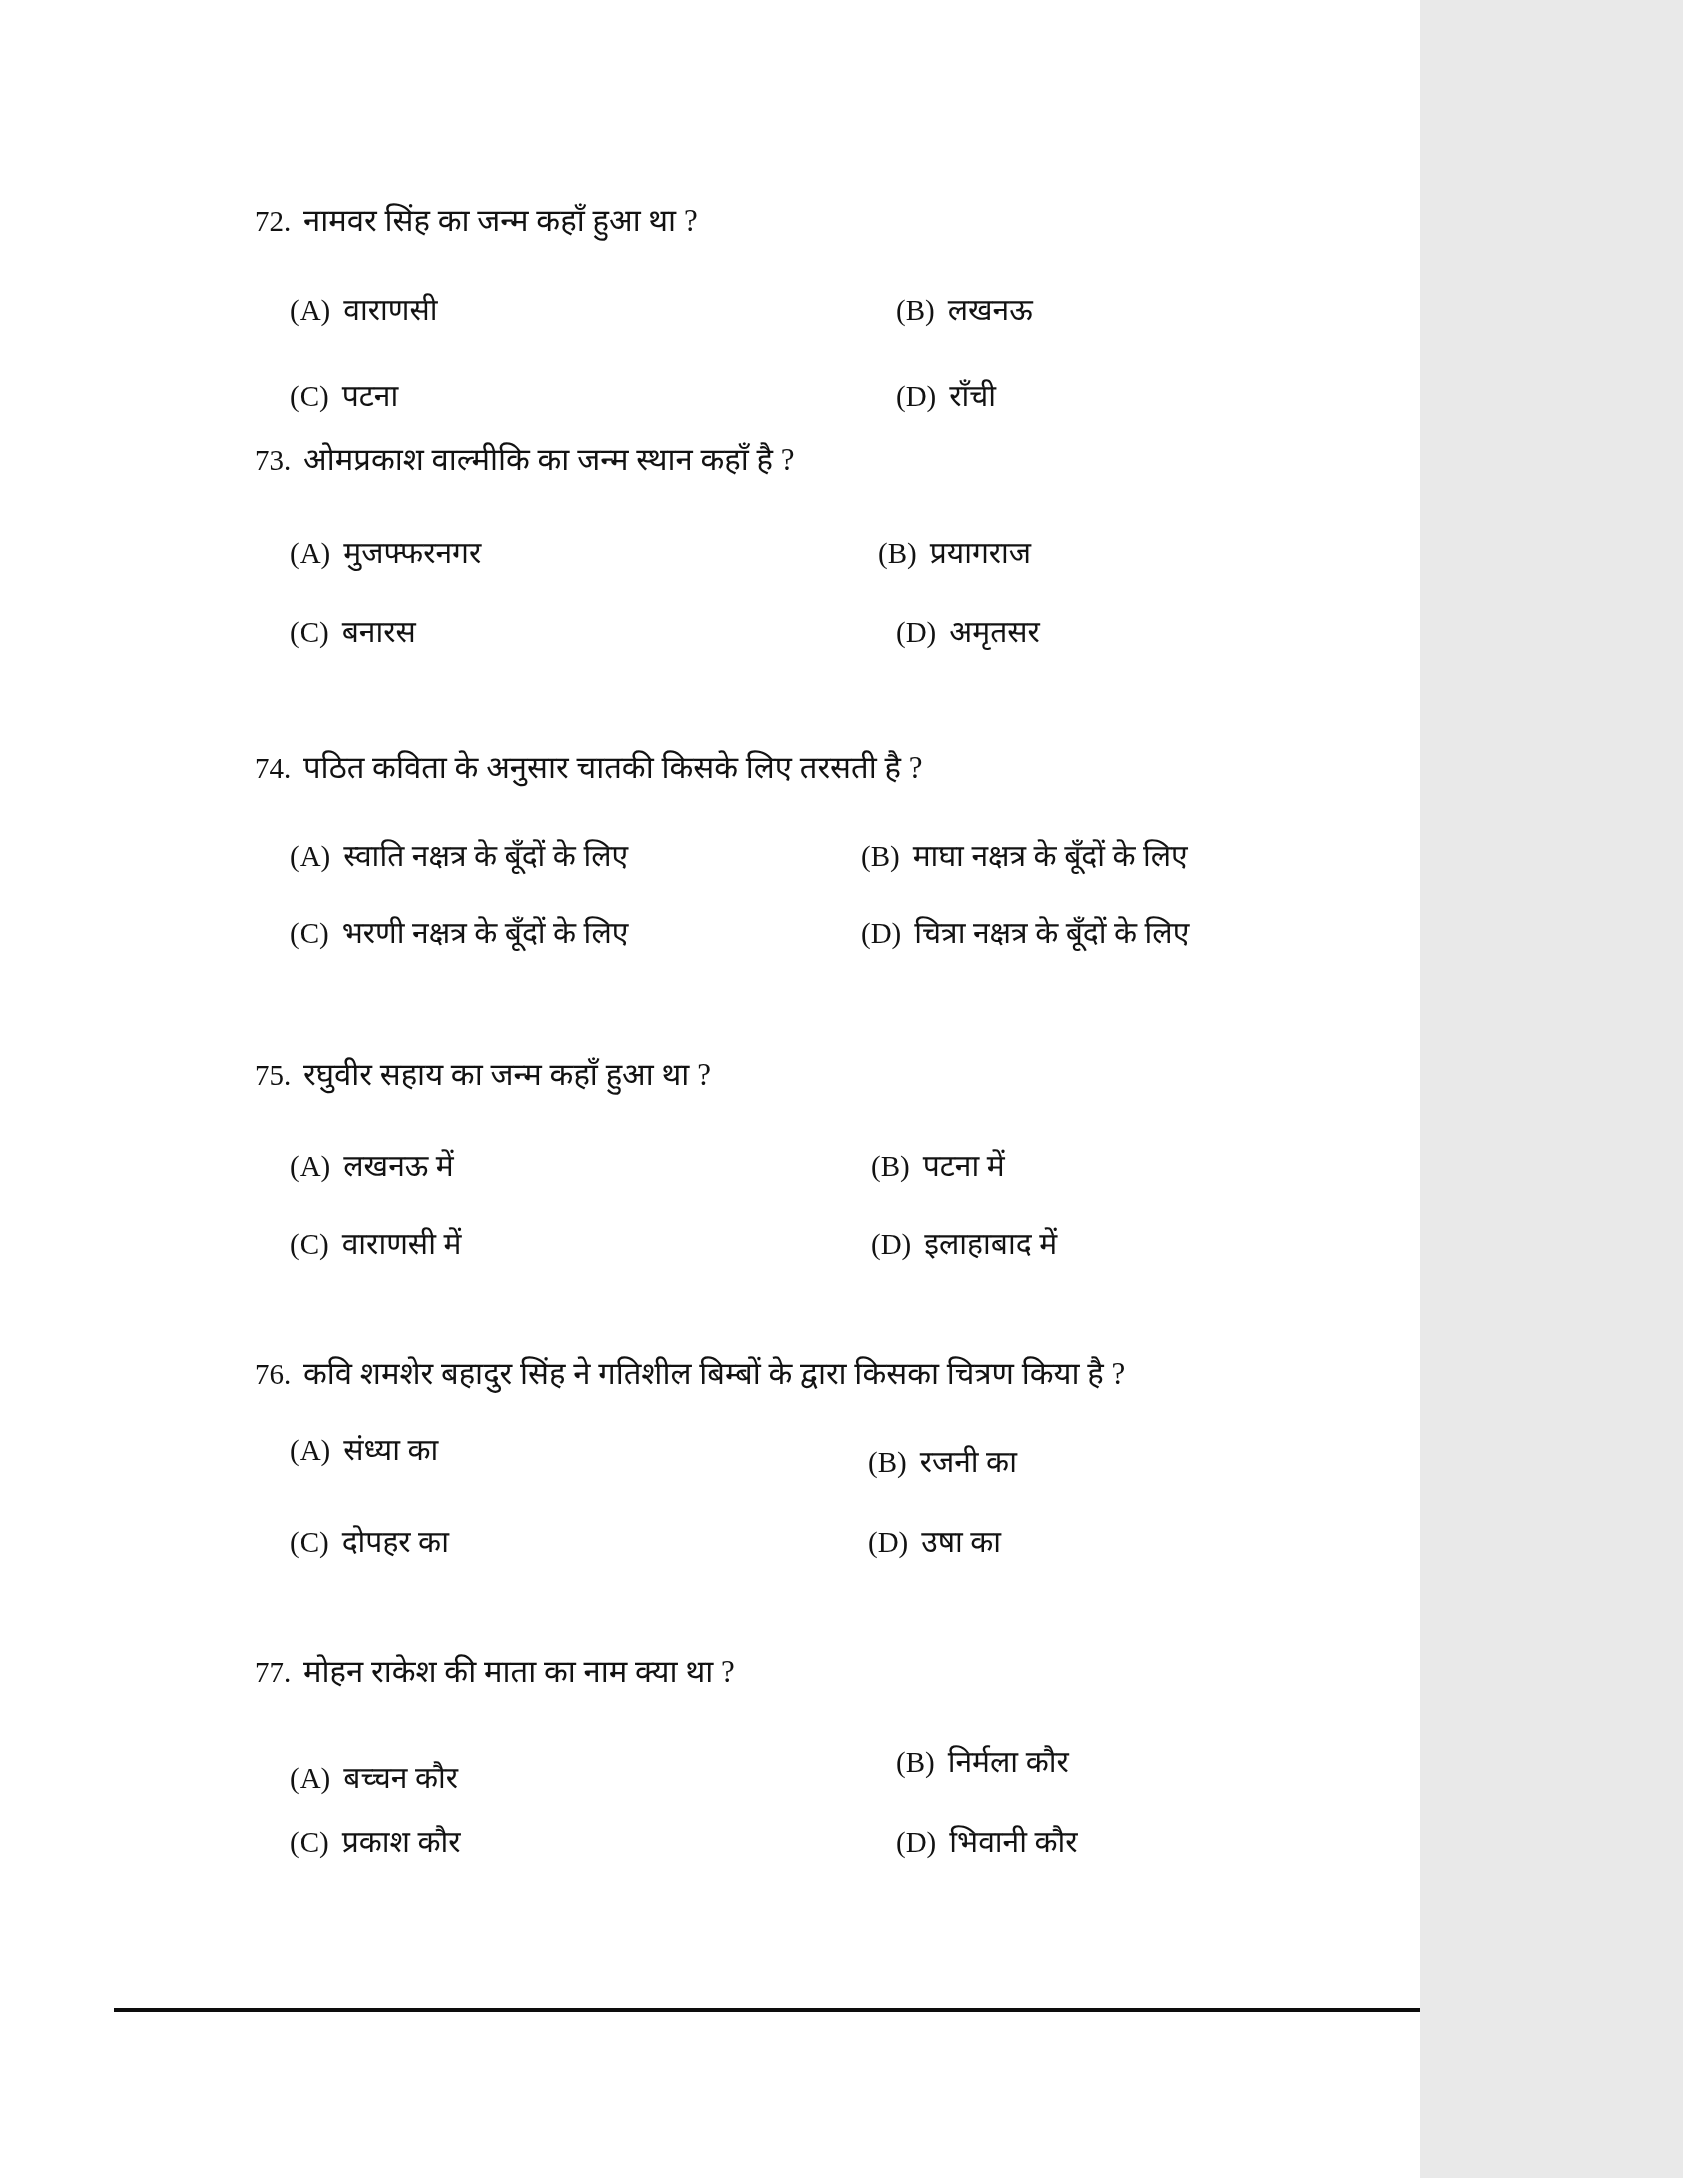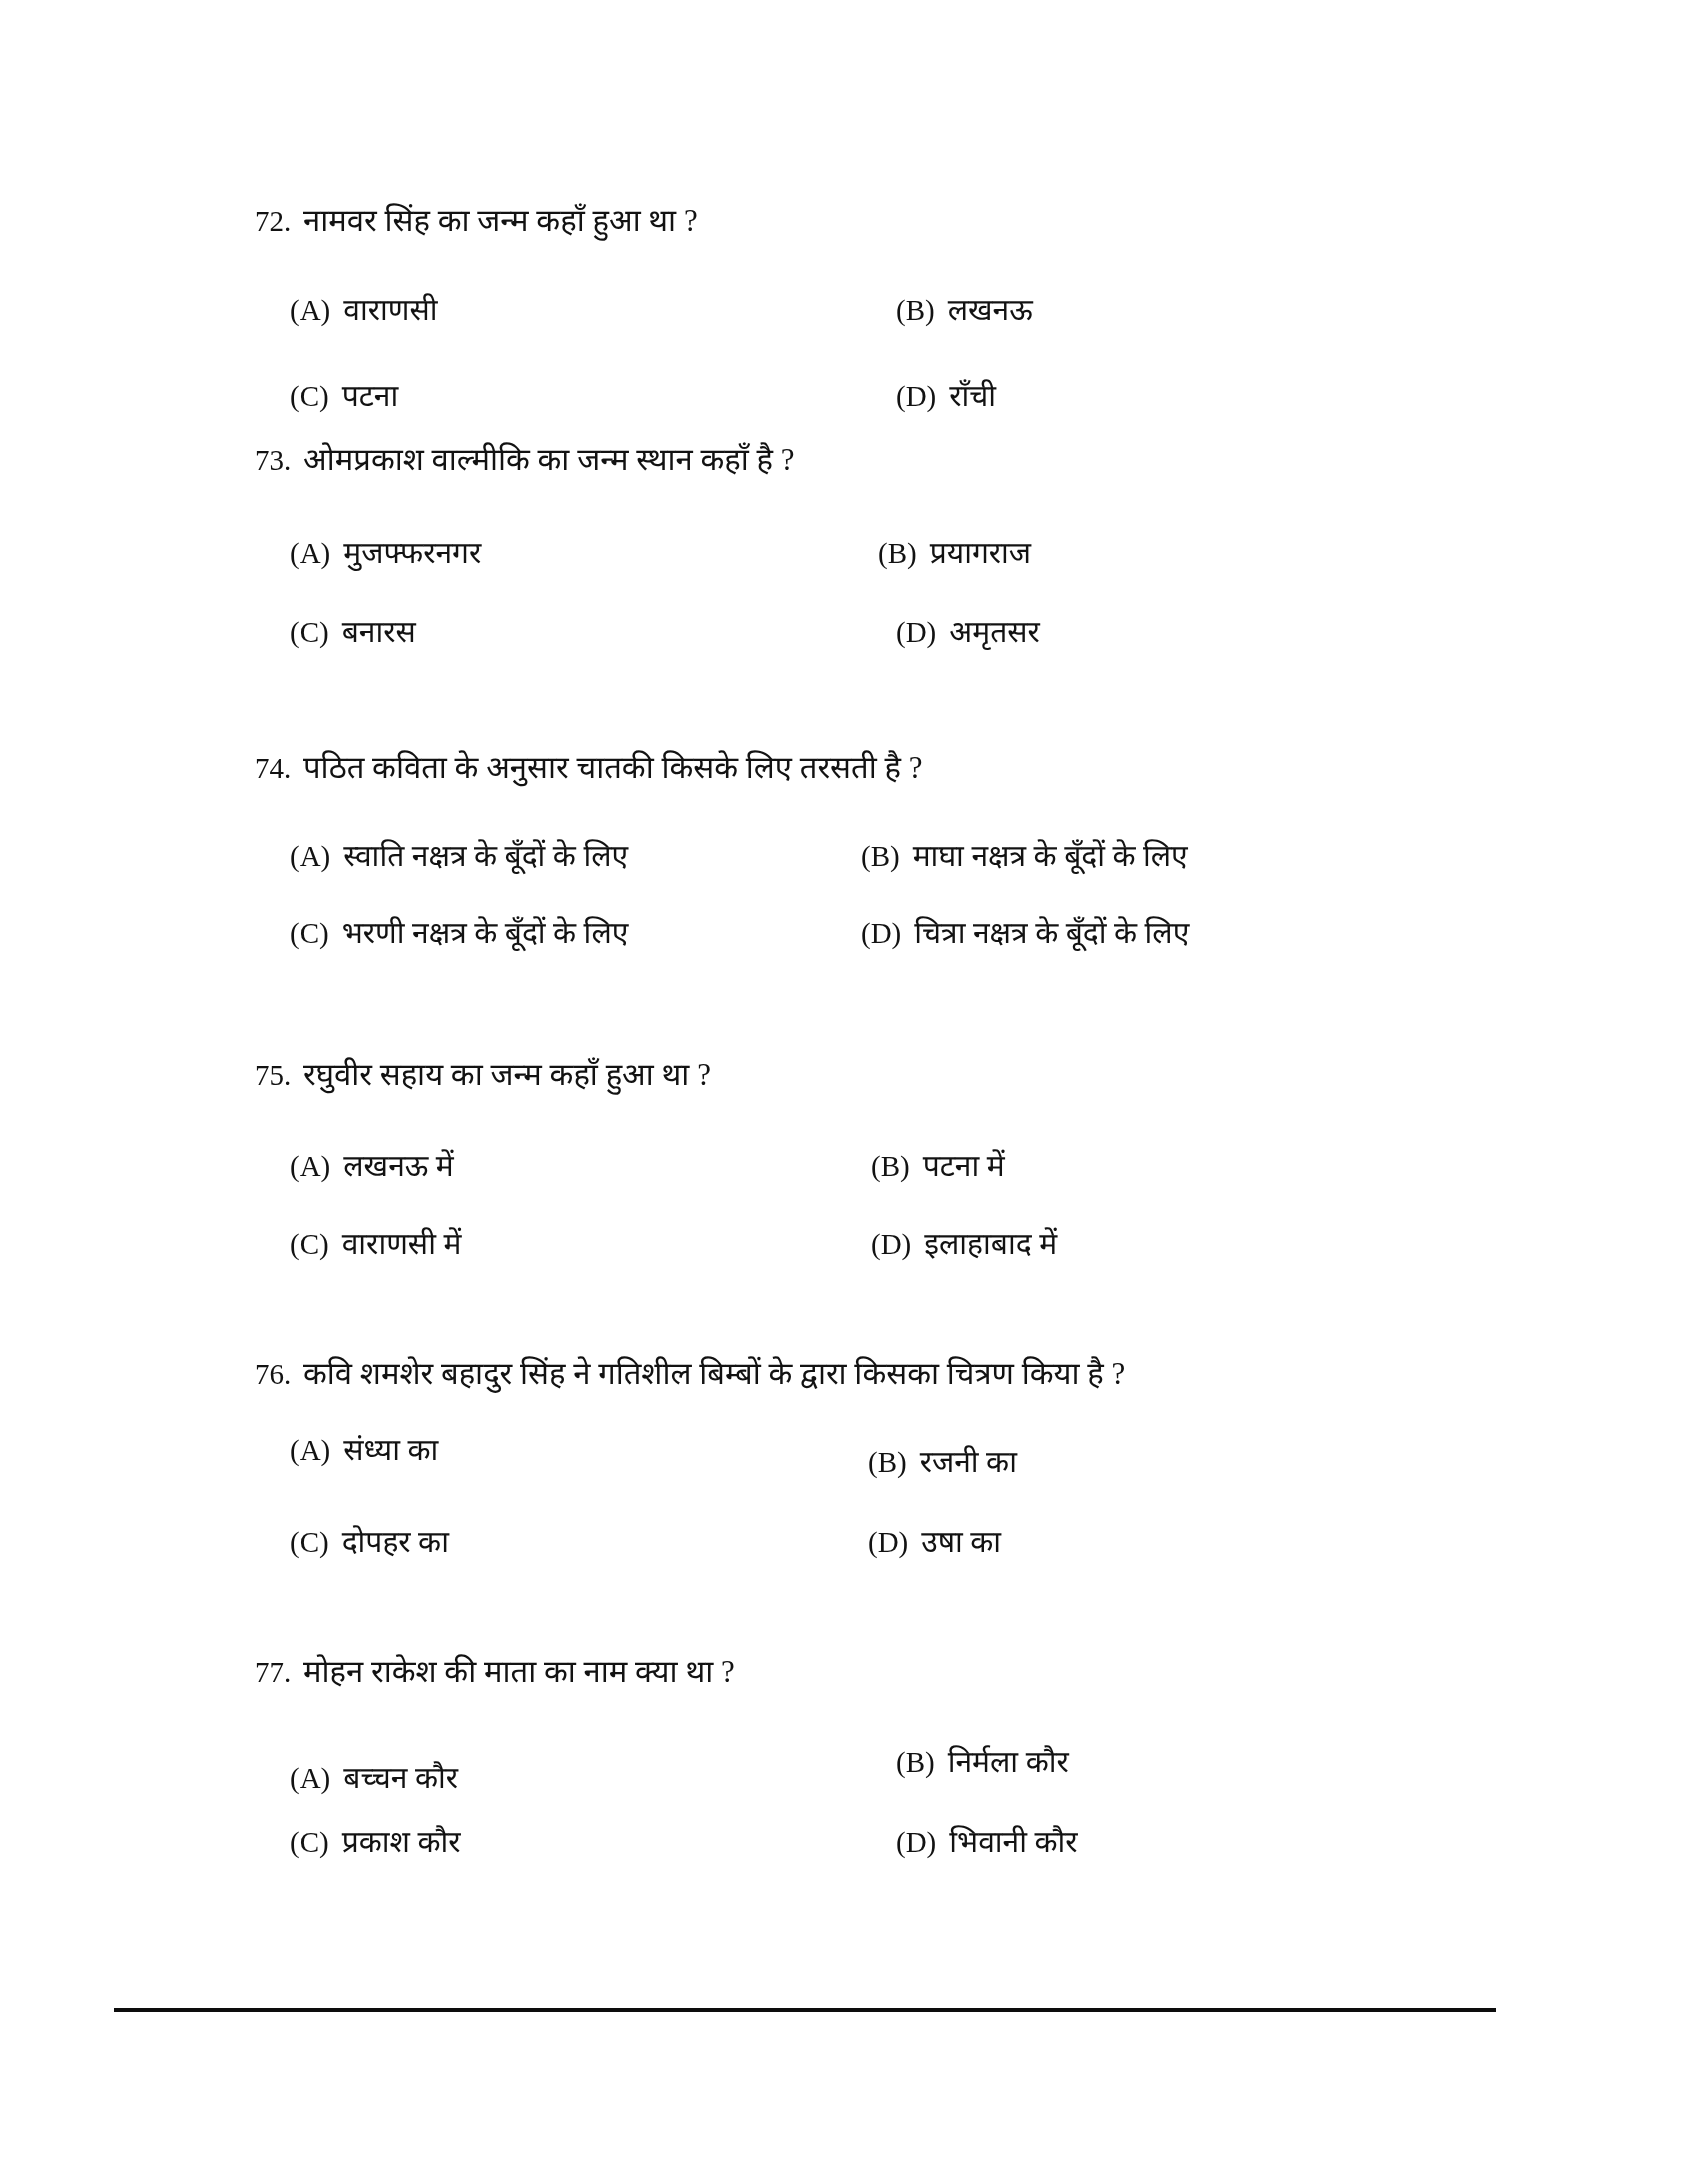--- a/index.html
+++ b/index.html
@@ -1,18 +1,18 @@
 <!DOCTYPE html>
 <html><head>
 <meta charset="utf-8">
 <style>
   html,body{margin:0;padding:0;background:#e9e9e9;}
   .page{
     position:relative;
-    width:1683px;height:2178px;
+    width:1420px;height:2178px;
     background:#ffffff;
     font-family:"Liberation Serif","DejaVu Serif",serif;
     color:#121212;
     overflow:hidden;
   }
   .question{position:absolute;left:255px;width:1346px;}
   .q-line{position:absolute;top:0;left:0;white-space:nowrap;font-size:31px;line-height:36px;}
   .q-num{display:inline-block;min-width:48px;font-size:29px;}
   .q-text{font-size:31px;}
   .option{position:absolute;white-space:nowrap;font-size:30px;line-height:44px;}

